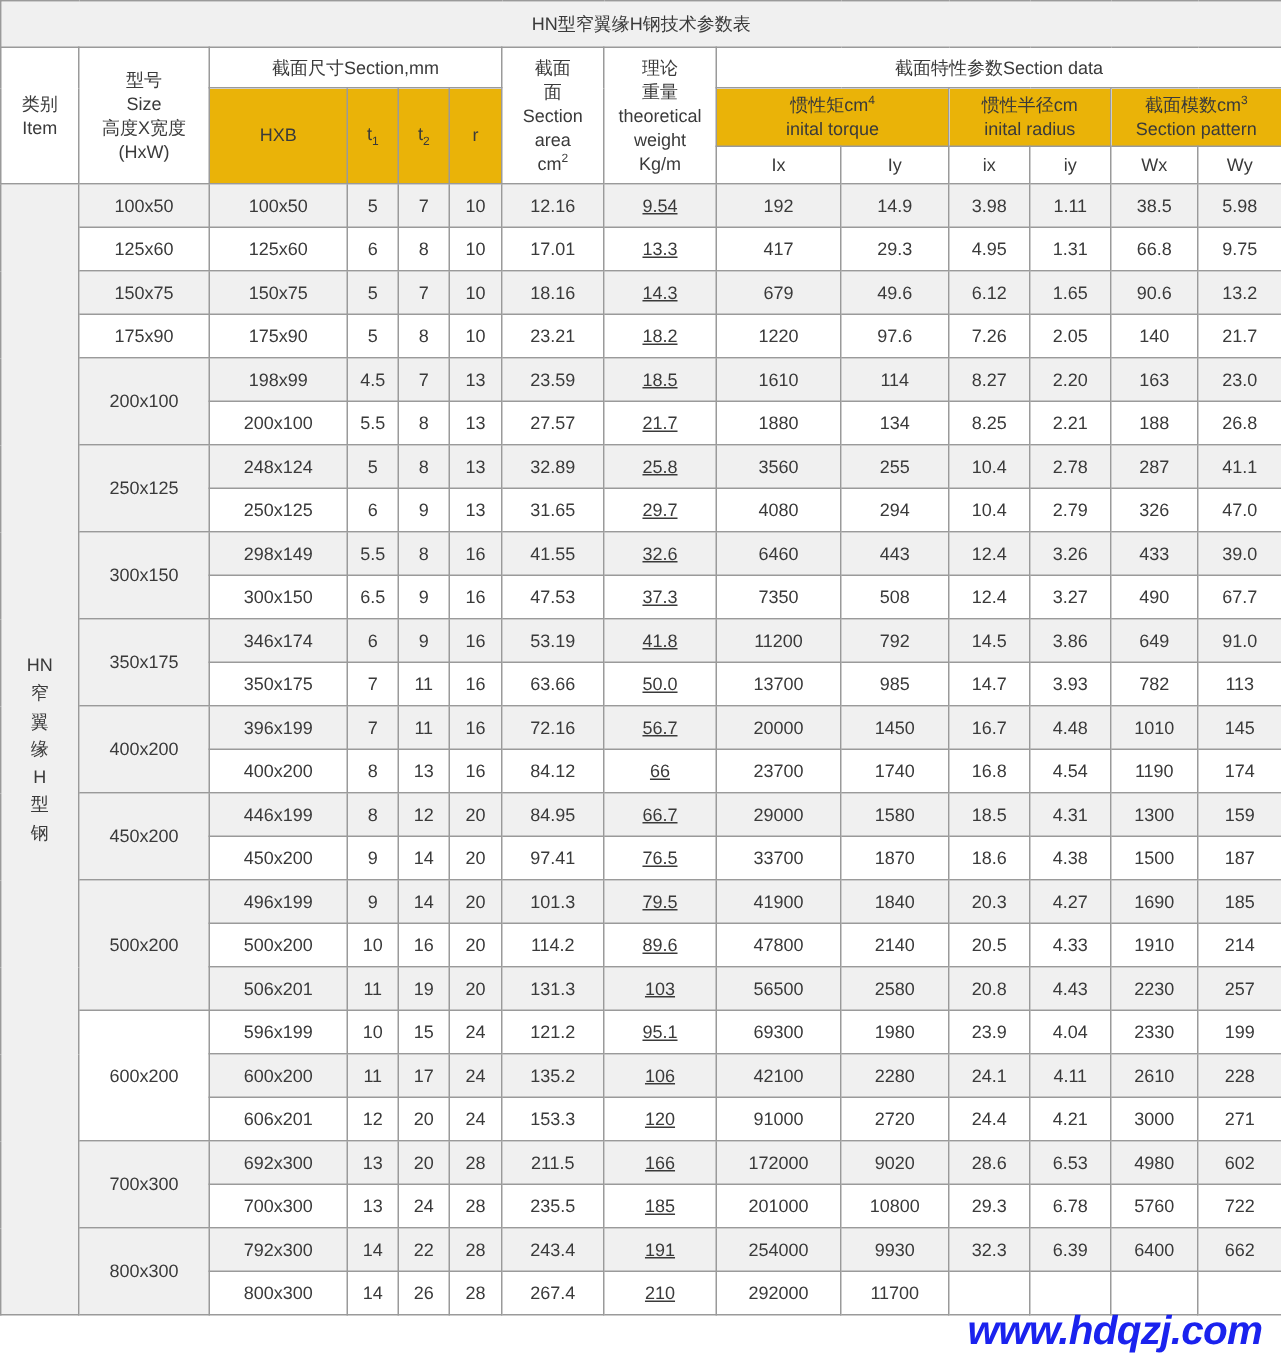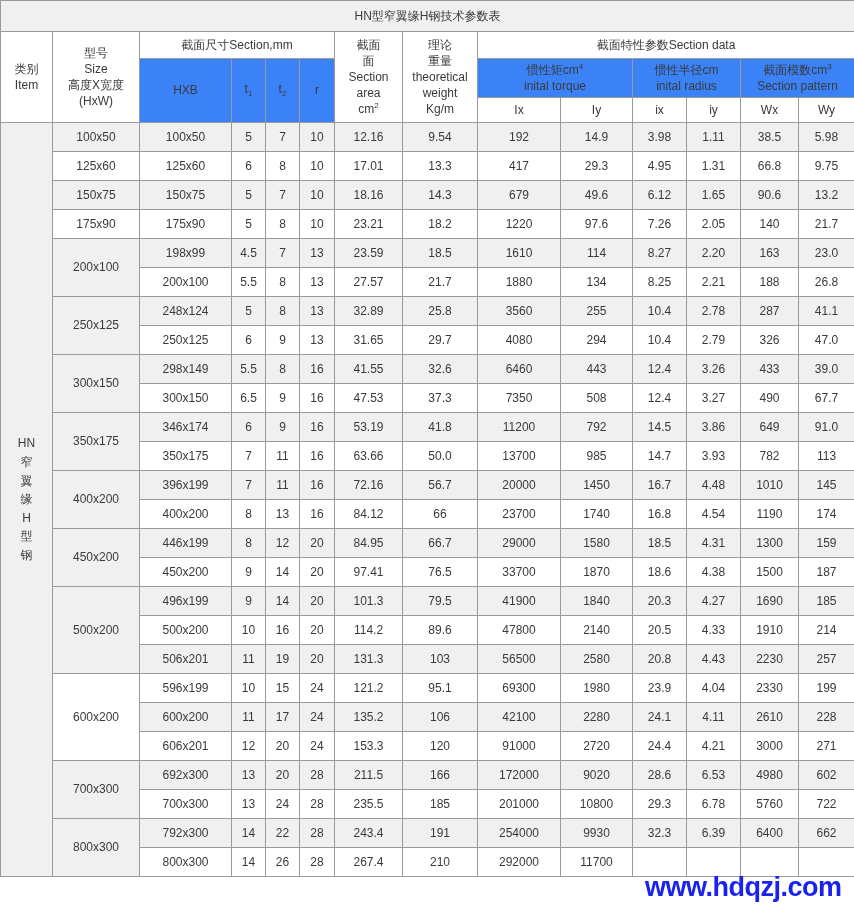--- a/index.html
+++ b/index.html
@@ -43,21 +43,21 @@
     font-size: 13px;
     color: #333333;
   }
   
   td.hdr {
     background: #ffffff;
     font-size: 12px;
     color: #3a3a3a;
   }
   td.hdr-gray {
-    background: #3b82f6;
+    background: #eab308;
     font-size: 12px;
     color: #3a3a3a;
   }
   td.hdr .ln, td.hdr-gray .ln {
     display: block;
     line-height: 1.35;
   }
   td.hdr-vert-pad {
     padding: 3px 1px;
   }
@@ -70,34 +70,35 @@
     margin-left: 16px;
   }
   td.cat-cell .vline {
     display: block;
     line-height: 1.55;
   }
   
   tr.row-odd td.data { background: #f0f0f0; }
   tr.row-even td.data { background: #ffffff; }
   td.data { height: 28px; }
-  td.weight { color: #ff2a1c; }
+  td.weight { color: #ff2a1c; text-decoration: underline; }
   td.sizegroup { font-size: 12px; }
   tr.row-odd td.sizegroup { background: #f0f0f0; }
   tr.row-even td.sizegroup { background: #ffffff; }
   .sup { font-size: 8px; vertical-align: super; }
   .sub { font-size: 8px; vertical-align: sub; }
   
   #watermark {
     position: absolute;
     left: 645px;
     top: 872px;
     font-family: "Liberation Sans", "DejaVu Sans", sans-serif;
     font-size: 27px;
     font-weight: bold;
+    font-style: italic;
     color: #1a22ee;
     letter-spacing: -0.5px;
     white-space: nowrap;
     pointer-events: none;
   }
 </style>
 </head>
 <body>
 
 <div id="sheet">

